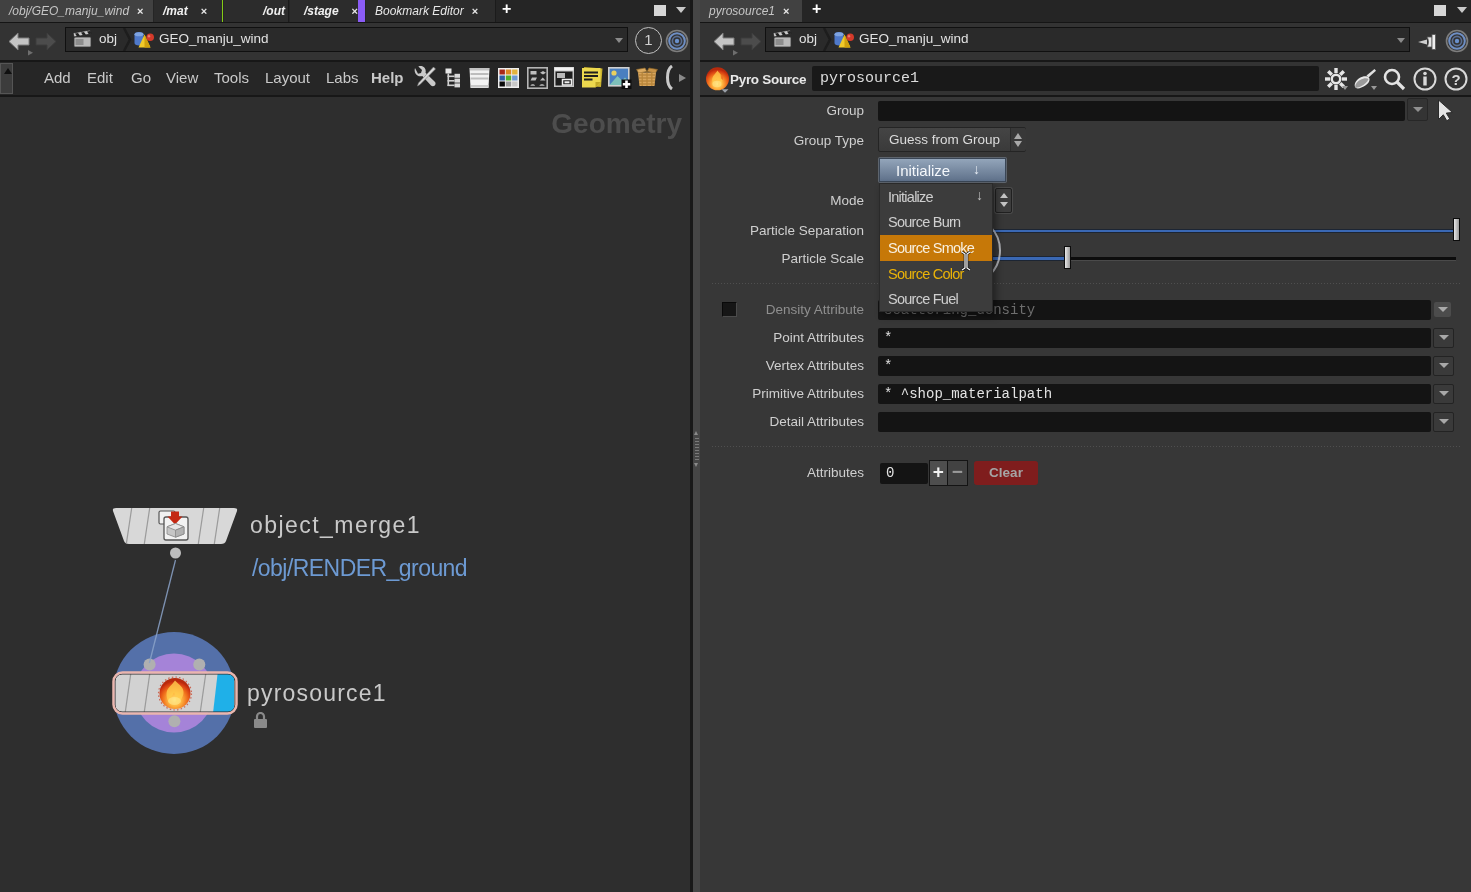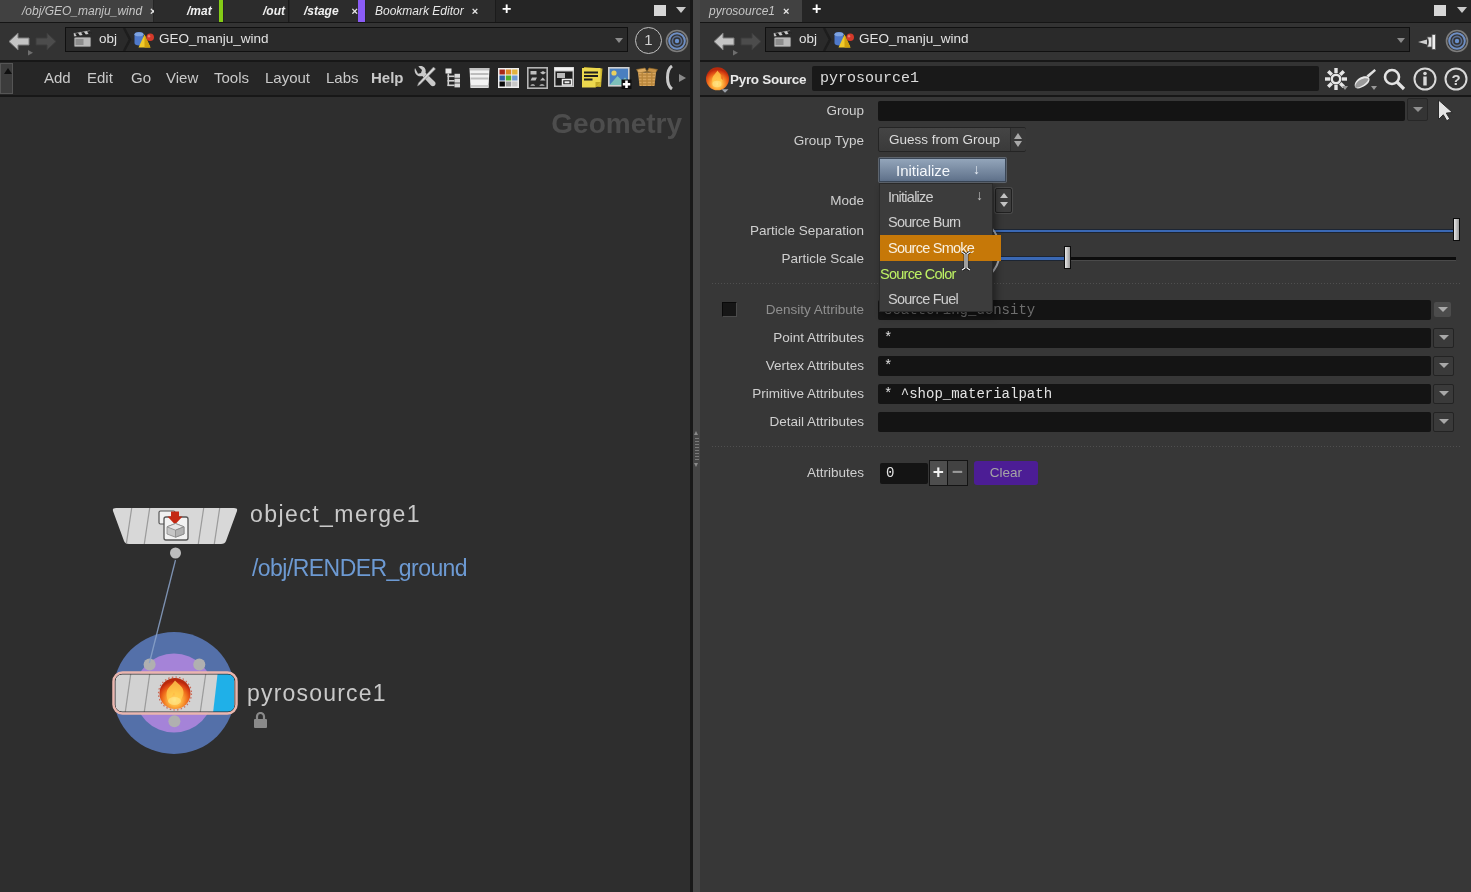--- a/index.html
+++ b/index.html
@@ -13,24 +13,24 @@
   .lbl{position:absolute;color:#cfcfcf;font-size:13.5px;white-space:nowrap;}
   .mitem{color:#c9c9c9;font-size:15px;position:absolute;top:7px;}
 </style>
 </head>
 <body>
 
 <div class="abs" style="left:0;top:0;width:695px;height:892px;">
 
   <div class="abs tabbar" style="left:0;top:0;width:695px;">
     <div class="tab" style="left:0;width:153px;background:#414141;">
-      <span style="color:#c6c6c6;font-style:italic;font-size:12px;margin-left:22px;">/obj/GEO_manju_wind</span>
+      <span style="color:#c6c6c6;font-style:italic;font-size:12px;margin-left:9px;">/obj/GEO_manju_wind</span>
       <span class="tabx">×</span>
     </div>
-    <div class="tab" style="left:154px;width:69px;background:#2c2c2c;border-right:4px solid #84cc16;padding-left:24px;">
+    <div class="tab" style="left:154px;width:69px;background:#2c2c2c;border-right:1px solid #84cc16;">
       <span style="color:#f0f0f0;font-style:italic;font-weight:bold;font-size:12px;margin-left:9px;">/mat</span>
       <span class="tabx" style="margin-left:13px;">×</span>
     </div>
     <div class="tab" style="left:224px;width:65px;background:#2c2c2c;border-right:1px solid #1b1b1b;padding-left:32px;">
       <span style="color:#f0f0f0;font-style:italic;font-weight:bold;font-size:12px;margin-left:7px;">/out</span>
       <span class="tabx" style="margin-left:13px;">×</span>
     </div>
     <div class="tab" style="left:290px;width:75px;background:#2c2c2c;border-right:7px solid #8b5cf6;justify-content:flex-end;">
       <span style="color:#f0f0f0;font-style:italic;font-weight:bold;font-size:12px;margin-left:9px;">/stage</span>
       <span class="tabx" style="margin-left:13px;">×</span>
@@ -199,21 +199,21 @@
       <g>
         <rect x="51" y="5" width="16" height="13" rx="1.5" fill="#f0f0f0" stroke="#555" stroke-width="1.2"></rect>
         <rect x="56" y="11" width="24" height="23" rx="2" fill="#f2f2f2" stroke="#555" stroke-width="1.3"></rect>
         <path d="M63 5.5 L71 5.5 L71 10.5 L74.5 10.5 L67 18.5 L59.5 10.5 L63 10.5 Z" fill="#c42813"></path>
         <path d="M67.5 17.5 L76 20.8 L76 28 L67.5 31.2 L59 28 L59 20.8 Z" fill="#c6c6c6" stroke="#888" stroke-width="0.8"></path>
         <path d="M67.5 17.5 L76 20.8 L67.5 24.2 L59 20.8 Z" fill="#e6e6e6" stroke="#888" stroke-width="0.8"></path>
         <path d="M67.5 24.2 L76 20.8 L76 28 L67.5 31.2 Z" fill="#b2b2b2" stroke="#888" stroke-width="0.8"></path>
       </g>
       <circle cx="67.5" cy="47" r="5.5" fill="#bdbdbd"></circle>
     </svg>
-    <div class="abs" style="left:250px;top:404px;font-size:23px;letter-spacing:1.45px;color:#c9c9c9;">object_merge1</div>
+    <div class="abs" style="left:250px;top:415px;font-size:23px;letter-spacing:1.45px;color:#c9c9c9;">object_merge1</div>
     <div class="abs" style="left:252px;top:458px;font-size:23px;letter-spacing:-0.55px;color:#6d9ad3;">/obj/RENDER_ground</div>
 
     <svg class="abs" style="left:108px;top:531px;" width="180" height="135" viewBox="0 0 180 135">
       <defs>
         <clipPath id="rectclip">
           <rect x="7" y="46" width="120" height="38" rx="7"></rect>
         </clipPath>
         <radialGradient id="fireg" cx="0.5" cy="0.7" r="0.6">
           <stop offset="0" stop-color="#ffe173"></stop>
           <stop offset="0.35" stop-color="#ffb640"></stop>
@@ -445,42 +445,42 @@
     <div class="abs" style="left:733px;top:315px;width:21px;height:20px;background:#3a3a3a;border:1px solid #232323;border-radius:2px;box-sizing:border-box;">
       <div class="abs" style="left:4.5px;top:6px;width:0;height:0;border-left:5px solid transparent;border-right:5px solid transparent;border-top:5px solid #a8a8a8;"></div>
     </div>
 
     <div class="abs" style="left:12px;top:349px;width:750px;height:1px;background:repeating-linear-gradient(90deg,#4f4f4f 0 1px,transparent 1px 3px);"></div>
 
     <div class="lbl" style="right:607px;top:368px;">Attributes</div>
     <div class="fld" style="left:180px;top:365.5px;width:48px;height:21px;"><span class="fldtxt" style="line-height:21px;">0</span></div>
     <div class="abs" style="left:228.5px;top:363px;width:19.5px;height:26px;background:#4e4e4e;border:1px solid #141414;box-sizing:border-box;color:#f2f2f2;font-size:19px;font-weight:bold;text-align:center;line-height:22px;">+</div>
     <div class="abs" style="left:248px;top:363px;width:19.5px;height:26px;background:#424242;border:1px solid #141414;border-left:none;box-sizing:border-box;color:#9a9a9a;font-size:19px;font-weight:bold;text-align:center;line-height:21px;">−</div>
-    <div class="abs" style="left:274px;top:363.5px;width:64px;height:24px;background:#4c1d95;border-radius:3px;color:#a5a5a5;font-size:13.5px;text-align:center;line-height:24px;">Clear</div>
+    <div class="abs" style="left:274px;top:363.5px;width:64px;height:24px;background:#7f1d1d;border-radius:3px;color:#a5a5a5;font-size:13.5px;text-align:center;line-height:24px;font-weight:bold;">Clear</div>
 
     <div class="abs" style="left:229.5px;top:118px;width:71px;height:71px;border:2.5px solid rgba(195,198,203,0.85);border-radius:50%;box-sizing:border-box;"></div>
 
     <div class="abs" style="left:179px;top:61px;width:127px;height:24px;background:linear-gradient(#93a5ba,#5f718a);border:1px solid #3a4656;box-shadow:0 0 0 1px rgba(125,138,155,0.55);border-radius:1px;box-sizing:border-box;">
       <span class="abs" style="left:16px;top:2.5px;color:#f4f7fb;font-size:15px;">Initialize</span>
       <span class="abs" style="left:93px;top:1.5px;color:#e4eaf2;font-size:14px;">↓</span>
     </div>
 
     <div class="abs" style="left:179px;top:86px;width:114px;height:129px;background:#3c3c3c;border:1px solid #2a2a2a;box-sizing:border-box;box-shadow:3px 4px 7px rgba(0,0,0,0.4);">
       <div class="abs" style="left:0;top:0;width:112px;height:26px;">
         <span class="abs" style="left:8px;top:4.5px;color:#cfcfcf;font-size:14.5px;letter-spacing:-0.75px;">Initialize</span>
         <span class="abs" style="left:96px;top:3px;color:#bdbdbd;font-size:14px;">↓</span>
       </div>
       <div class="abs" style="left:0;top:25.7px;width:112px;height:26px;">
         <span class="abs" style="left:8px;top:4.5px;color:#cfcfcf;font-size:14.5px;letter-spacing:-0.75px;">Source Burn</span>
       </div>
-      <div class="abs" style="left:0;top:51.4px;width:112px;height:25.7px;background:#c67808;padding-left:9px;">
+      <div class="abs" style="left:0;top:51.4px;width:112px;height:25.7px;background:#c67808;">
         <span class="abs" style="left:8px;top:4.5px;color:#f8f0e1;font-size:14.5px;letter-spacing:-0.75px;">Source Smoke</span>
       </div>
       <div class="abs" style="left:0;top:77.1px;width:112px;height:26px;">
-        <span class="abs" style="left:0;top:4.5px;color:#bef264;font-size:14.5px;letter-spacing:-0.75px;">Source Color</span>
+        <span class="abs" style="left:8px;top:4.5px;color:#eab308;font-size:14.5px;letter-spacing:-0.75px;">Source Color</span>
       </div>
       <div class="abs" style="left:0;top:102.8px;width:112px;height:26px;">
         <span class="abs" style="left:8px;top:4.5px;color:#cfcfcf;font-size:14.5px;letter-spacing:-0.75px;">Source Fuel</span>
       </div>
     </div>
 
     <svg class="abs" style="left:259px;top:154px;" width="14" height="20" viewBox="0 0 14 20">
       <path d="M3 1 L6 3 L6 17 L3 19 M11 1 L8 3 L8 17 L11 19" fill="none" stroke="#111" stroke-width="2.6"></path>
       <path d="M3 1 L6 3 L6 17 L3 19 M11 1 L8 3 L8 17 L11 19" fill="none" stroke="#fff" stroke-width="1.2"></path>
     </svg>

